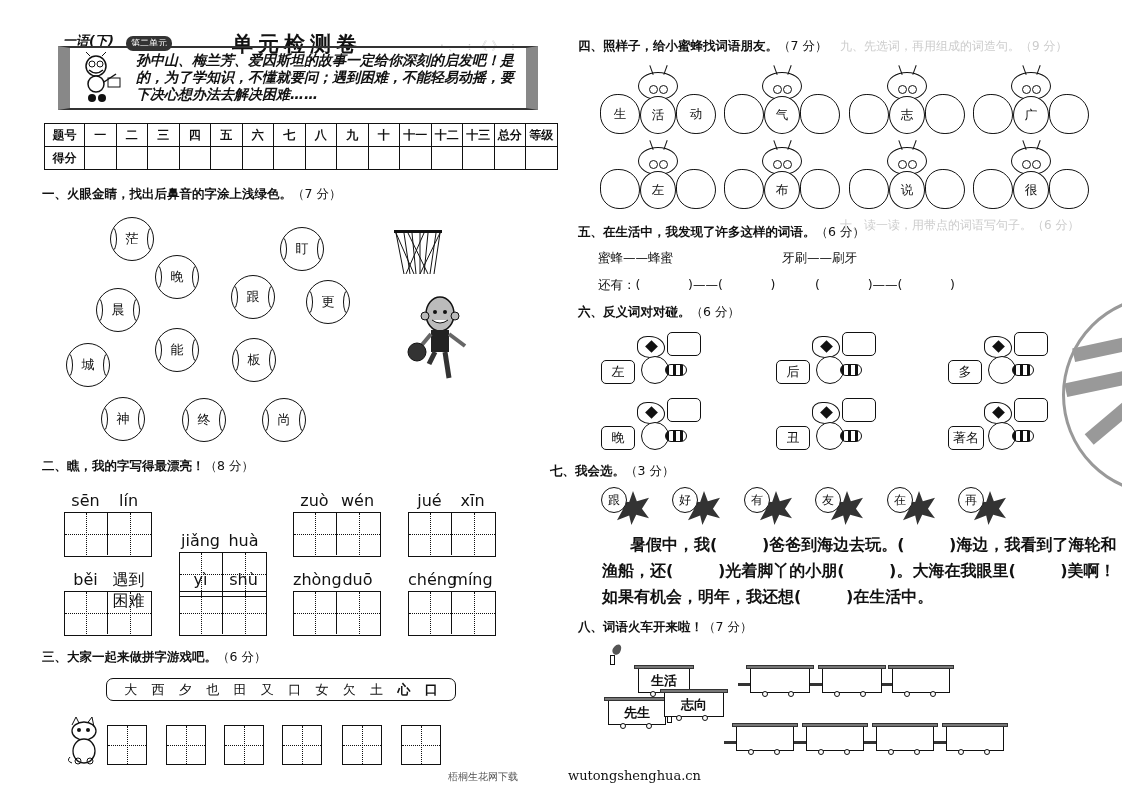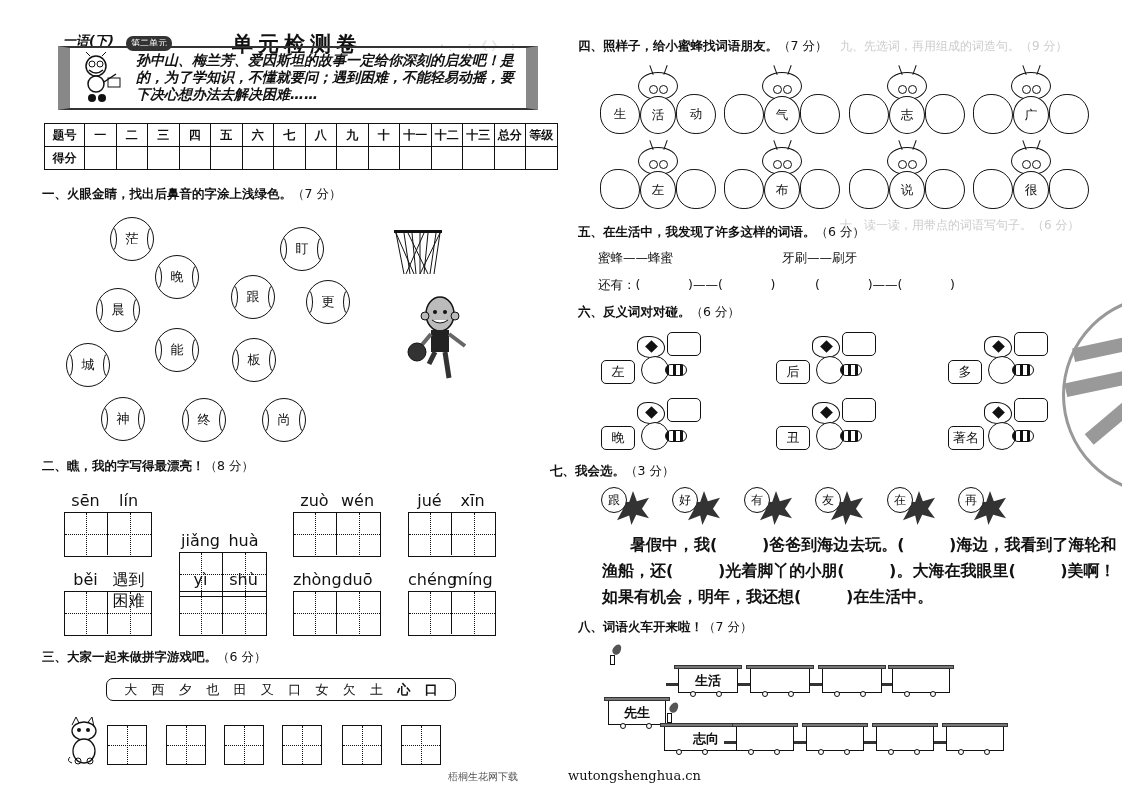--- a/index.html
+++ b/index.html
@@ -513,21 +513,21 @@
 
 <div class="chimney" style="left:610px;top:655px;"></div>
 <div class="smoke" style="left:613px;top:644px;"></div>
 <div class="car" style="left:608px;top:665px;width:58px;margin-top:32px;">
     <div class="roof"></div>
     <div class="bx">先生</div>
     <div class="wh" style="left:12px;"></div>
     <div class="wh" style="left:38px;"></div>
   </div>
 <div class="coupler" style="left:666px;top:683px;width:12px;"></div>
-<div class="car" style="left:678px;top:665px;width:60px;">
+<div class="car" style="left:638px;top:665px;width:52px;">
     <div class="roof"></div>
     <div class="bx">生活</div>
     <div class="wh" style="left:12px;"></div>
     <div class="wh" style="left:38px;"></div>
   </div>
 <div class="coupler" style="left:738px;top:683px;width:12px;"></div>
 <div class="car" style="left:750px;top:665px;width:60px;">
     <div class="roof"></div>
     <div class="bx"></div>
     <div class="wh" style="left:12px;"></div>
@@ -543,21 +543,21 @@
 <div class="coupler" style="left:882px;top:683px;width:10px;"></div>
 <div class="car" style="left:892px;top:665px;width:58px;">
     <div class="roof"></div>
     <div class="bx"></div>
     <div class="wh" style="left:12px;"></div>
     <div class="wh" style="left:38px;"></div>
   </div>
 
 <div class="chimney" style="left:667px;top:713px;"></div>
 <div class="smoke" style="left:670px;top:702px;"></div>
-<div class="car" style="left:664px;top:723px;width:84px;">
+<div class="car" style="left:664px;top:689px;width:60px;">
     <div class="roof"></div>
     <div class="bx">志向</div>
     <div class="wh" style="left:12px;"></div>
     <div class="wh" style="left:38px;"></div>
   </div>
 <div class="coupler" style="left:724px;top:741px;width:12px;"></div>
 <div class="car" style="left:736px;top:723px;width:58px;">
     <div class="roof"></div>
     <div class="bx"></div>
     <div class="wh" style="left:12px;"></div>

